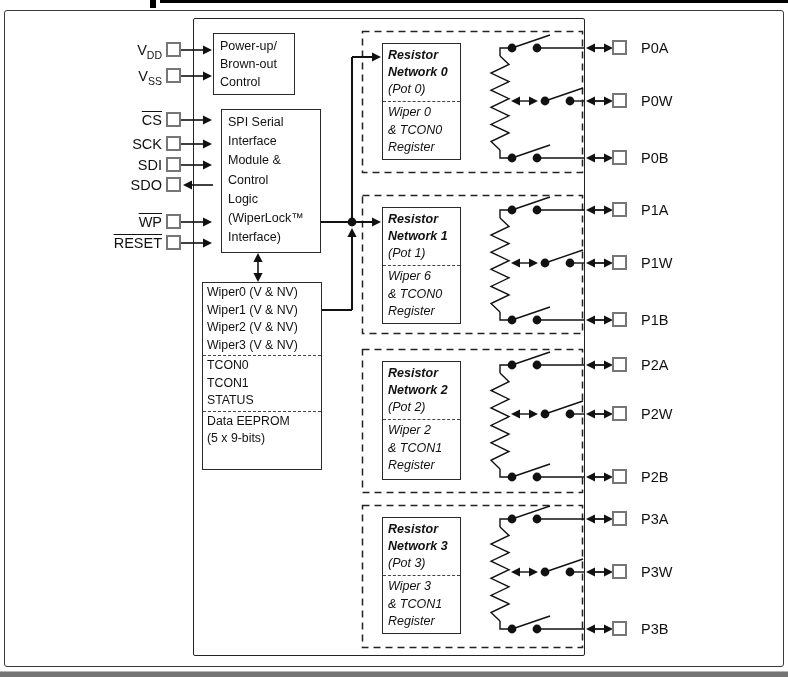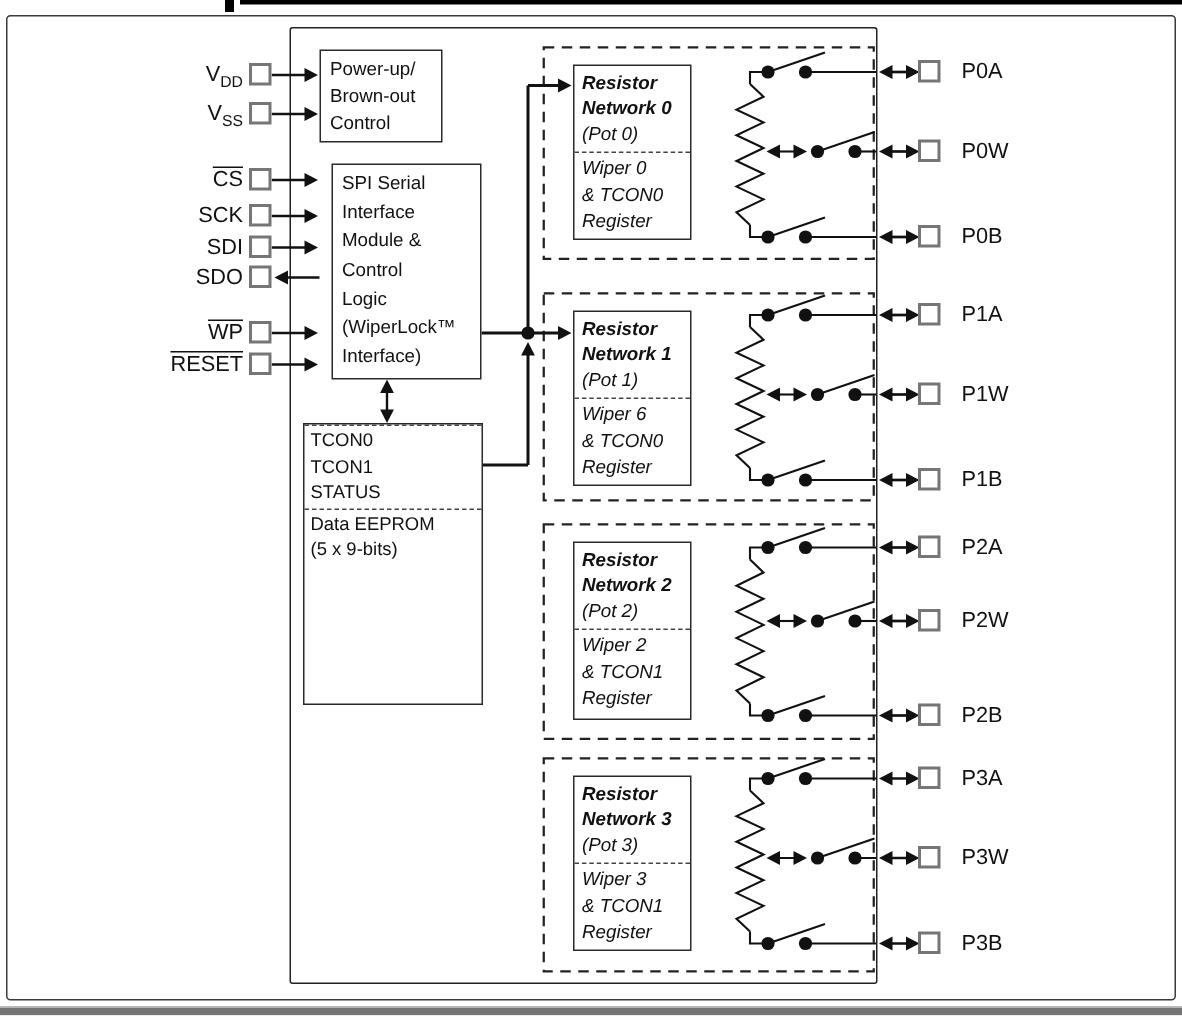--- a/index.html
+++ b/index.html
@@ -194,20 +194,26 @@
     <div>SPI Serial</div>
     <div>Interface</div>
     <div>Module &amp;</div>
     <div>Control</div>
     <div>Logic</div>
     <div>(WiperLock™</div>
     <div>Interface)</div>
   </div>
 
   <div class="box mem" style="left:202px;top:282px;width:120px;height:188px">
+    <div class="mem-sec">
+      <div>Wiper0 (V &amp; NV)</div>
+      <div>Wiper1 (V &amp; NV)</div>
+      <div>Wiper2 (V &amp; NV)</div>
+      <div>Wiper3 (V &amp; NV)</div>
+    </div>
     <div class="mem-sec dashed">
       <div>TCON0</div>
       <div>TCON1</div>
       <div>STATUS</div>
     </div>
     <div class="mem-sec dashed">
       <div>Data EEPROM</div>
       <div>(5 x 9-bits)</div>
     </div>
   </div>

